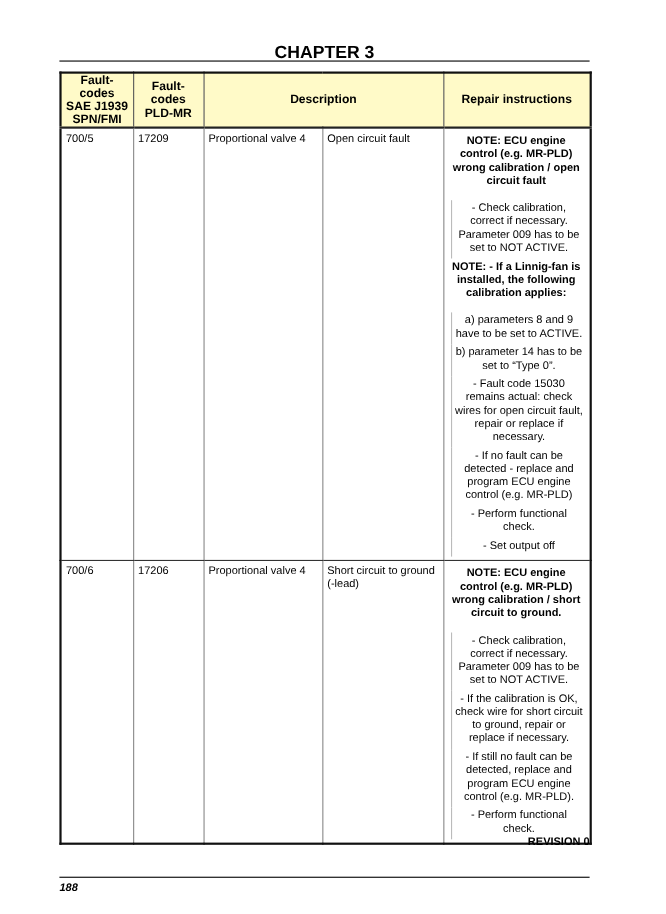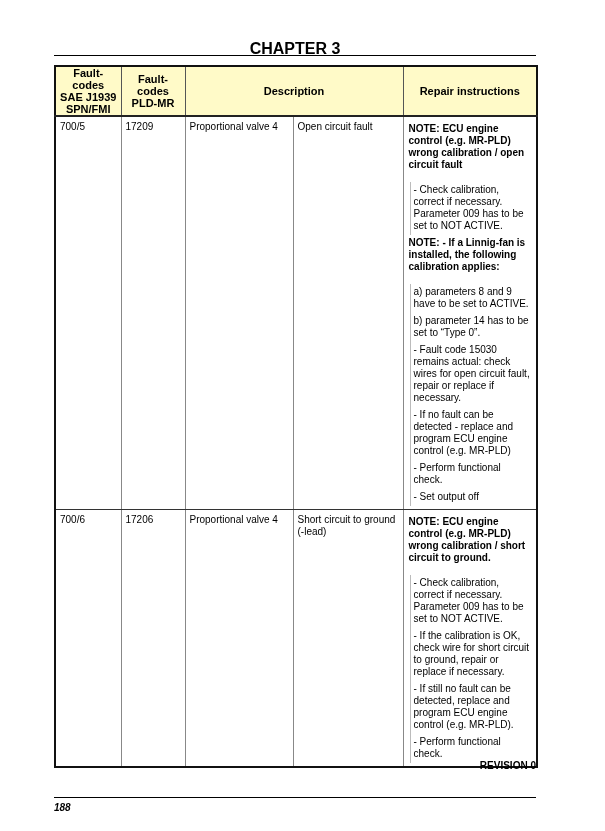--- a/index.html
+++ b/index.html
@@ -22,21 +22,21 @@
       background: #fffac8; font-weight: bold; font-size: 11px;
       border: 1px solid #555; border-bottom: 2px solid #222;
       height: 48px; text-align: center; vertical-align: middle; padding: 0 2px;
     }
     table.faults td {
       border-left: 1px solid #888; border-right: 1px solid #888;
       border-top: 1.5px solid #333; border-bottom: 1.5px solid #333;
       vertical-align: top; padding: 4px 3px 3px 4px;
     }
     td.repair { padding: 3px 0 2px 0; }
-    .rblock { padding: 2px 3px 3px 3px; }
+    .rblock { padding: 2px 3px 3px 3px; text-align: center; }
     .rblock.note { font-weight: bold; padding-left: 1px; }
     .rblock.plain { border-left: 1px solid #bbb; margin-left: 2px; }
     .rblock.gap { margin-top: 8px; }
     .footer-line {
       position: absolute; left: 54px; top: 797px; width: 482px;
       border-top: 1.5px solid #000;
     }
     .page-num { position: absolute; left: 54px; top: 802px; font-size: 10px; font-weight: bold; font-style: italic; }
     .revision { position: absolute; right: 69px; top: 760px; font-size: 10px; font-weight: bold; }
   </style>

